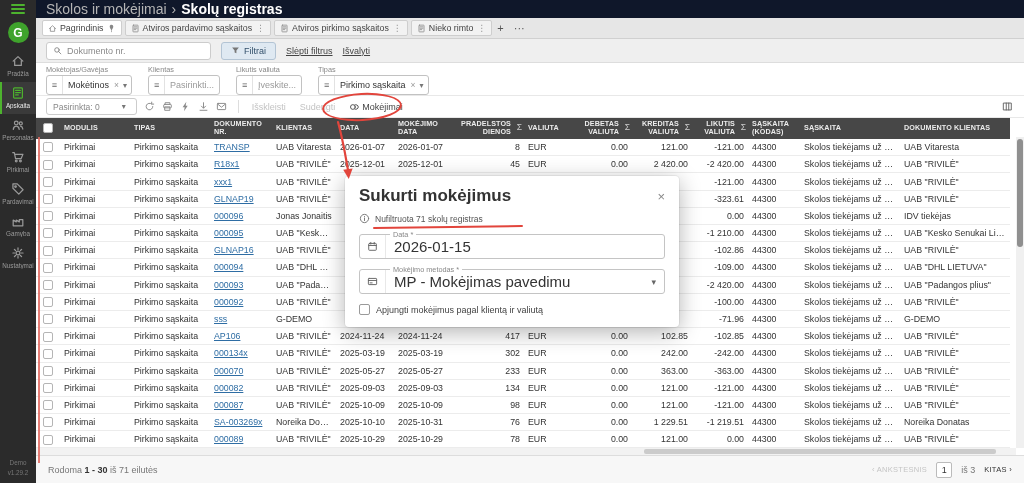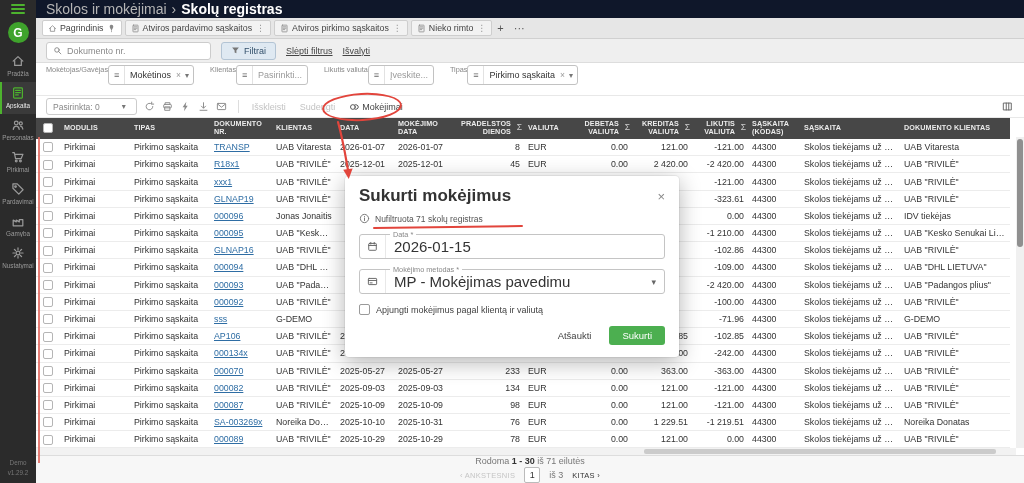--- a/index.html
+++ b/index.html
@@ -35,21 +35,21 @@
   .kebab{color:#999;font-size:9px;margin-left:1px;cursor:pointer;}
   .tab-plus,.tab-more{color:#555;font-size:11px;padding:0 5px;cursor:pointer;}
 
   .searchbar{height:24px;background:#efefef;border-bottom:1px solid #ddd;display:flex;align-items:center;padding:0 10px;gap:10px;flex-shrink:0;}
   .search-box{display:flex;align-items:center;gap:5px;width:165px;height:18px;background:#fff;border:1px solid #ccc;border-radius:3px;padding:0 6px;color:#8a8a8a;font-size:9px;cursor:text;}
   .sic svg{width:9px;height:9px;display:block;color:#777;}
   .btn-filtrai{display:flex;align-items:center;gap:4px;background:#dfe9f2;border:1px solid #b3c4d4;border-radius:3px;height:18px;padding:0 9px;font-size:9px;color:#33506b;cursor:pointer;}
   .link-btn{font-size:9px;color:#444;text-decoration:underline;cursor:pointer;}
 
   .filterbar{height:33px;background:#fff;border-bottom:1px solid #e8e8e8;display:flex;align-items:flex-start;padding:2px 10px 0;gap:16px;flex-shrink:0;}
-  .fgroup{display:flex;flex-direction:row;}
+  .fgroup{display:flex;flex-direction:column;}
   .flabel{font-size:7.3px;color:#888;margin-bottom:1px;}
   .fctrl{display:flex;align-items:center;height:20px;border:1px solid #c2c2c2;border-radius:3px;font-size:9px;color:#333;background:#fff;cursor:pointer;}
   .fic{width:16px;align-self:stretch;display:flex;align-items:center;justify-content:center;border-right:1px solid #e2e2e2;color:#666;font-size:9px;}
   .fval{padding:0 5px;white-space:nowrap;}
   .fval.ph{color:#9a9a9a;}
   .fx{color:#999;font-size:8.5px;margin-right:2px;cursor:pointer;}
   .fdd{color:#777;font-size:8px;margin:0 4px 0 2px;}
 
   .toolbar{height:22px;background:#fff;border-bottom:1px solid #e8e8e8;display:flex;align-items:center;padding:0 10px;gap:6px;flex-shrink:0;}
   .sel-btn{display:flex;align-items:center;gap:20px;border:1px solid #ccc;border-radius:3px;height:17px;padding:0 6px;font-size:8.5px;color:#888;background:#fff;cursor:pointer;}
@@ -73,21 +73,21 @@
   td.num{text-align:right;}
   .link{color:#2e6da4;text-decoration:underline;cursor:pointer;}
   .cbcell{text-align:center;padding:0;}
   .cb{display:inline-block;width:10px;height:10px;border:1px solid #b5b5b5;border-radius:2px;background:#fff;vertical-align:middle;}
   .vscroll{position:absolute;right:0;top:19px;bottom:7px;width:8px;background:#f0f0f0;cursor:pointer;}
   .vthumb{position:absolute;right:1px;top:2px;width:6px;height:108px;border-radius:3px;background:#8f8f8f;}
   .hscroll{position:absolute;left:0;right:8px;bottom:0;height:7px;background:#f2f2f2;cursor:pointer;}
   .hthumb{position:absolute;top:1px;height:5px;border-radius:2px;background:#cbcbcb;left:62%;width:36%;}
 
   
-  .footer{height:28px;background:#f7f7f7;border-top:1px solid #ddd;display:flex;align-items:center;justify-content:space-between;padding:0 12px;font-size:9px;color:#777;flex-shrink:0;flex-direction:column;}
+  .footer{height:28px;background:#f7f7f7;border-top:1px solid #ddd;display:flex;align-items:center;justify-content:space-between;padding:0 12px;font-size:9px;color:#777;flex-shrink:0;}
   .footer b{color:#333;}
   .pager{display:flex;align-items:center;gap:9px;}
   .pg-prev{color:#c5c5c5;font-size:7.5px;letter-spacing:.3px;}
   .pg-page{border:1px solid #bbb;border-radius:2px;min-width:16px;height:16px;display:flex;align-items:center;justify-content:center;background:#fff;color:#333;font-size:9px;cursor:pointer;}
   .pg-of{color:#777;}
   .pg-next{color:#333;font-size:7.5px;letter-spacing:.3px;cursor:pointer;}
 
   
   .modal{position:absolute;left:345px;top:176px;width:334px;background:#fff;border-radius:4px;box-shadow:0 5px 22px rgba(0,0,0,.3),0 0 0 1px rgba(0,0,0,.05);z-index:40;padding:10px 14px 12px;}
   .m-head{display:flex;align-items:center;justify-content:space-between;}
@@ -781,24 +781,20 @@
             <path d="M2 6.5h12M4.5 10h3"></path>
           </svg>
         </span>
       <span class="m-val">MP - Mokėjimas pavedimu</span>
       <span class="m-chev">▾</span>
     </div>
     <div class="m-check">
       <span class="m-cb"></span>
       <span>Apjungti mokėjimus pagal klientą ir valiutą</span>
     </div>
-    <div class="m-actions">
-      <span class="m-cancel">Atšaukti</span>
-      <span class="m-submit">Sukurti</span>
-    </div>
   </div>
 
   <div class="anno anno-ellipse"></div>
   <div class="anno anno-vline"></div>
   <svg class="anno anno-arrow" viewBox="0 0 1024 483">
     <path d="M338 122 C343 140 345.5 156 348 170" fill="none" stroke="#e2453c" stroke-width="2.2" stroke-linecap="round"></path>
     <path d="M348.8 179 L343.2 169.8 L352.6 168.6 Z" fill="#e2453c"></path>
   </svg>
 
 </div>

